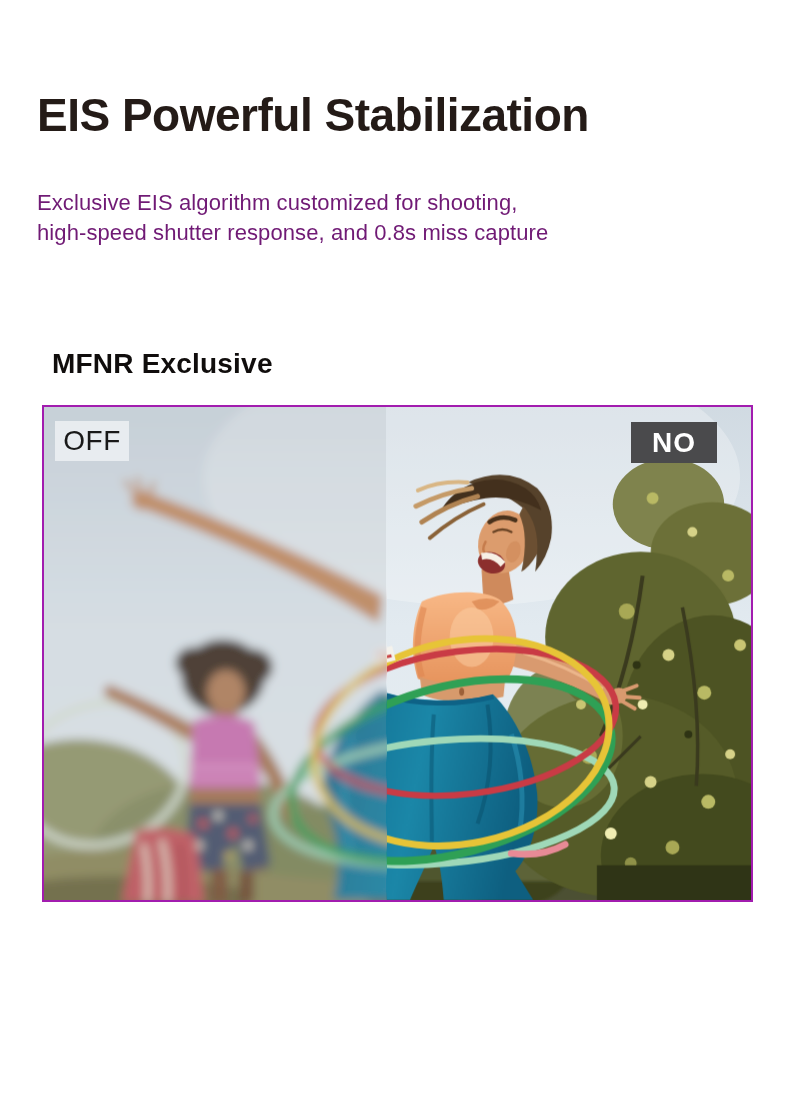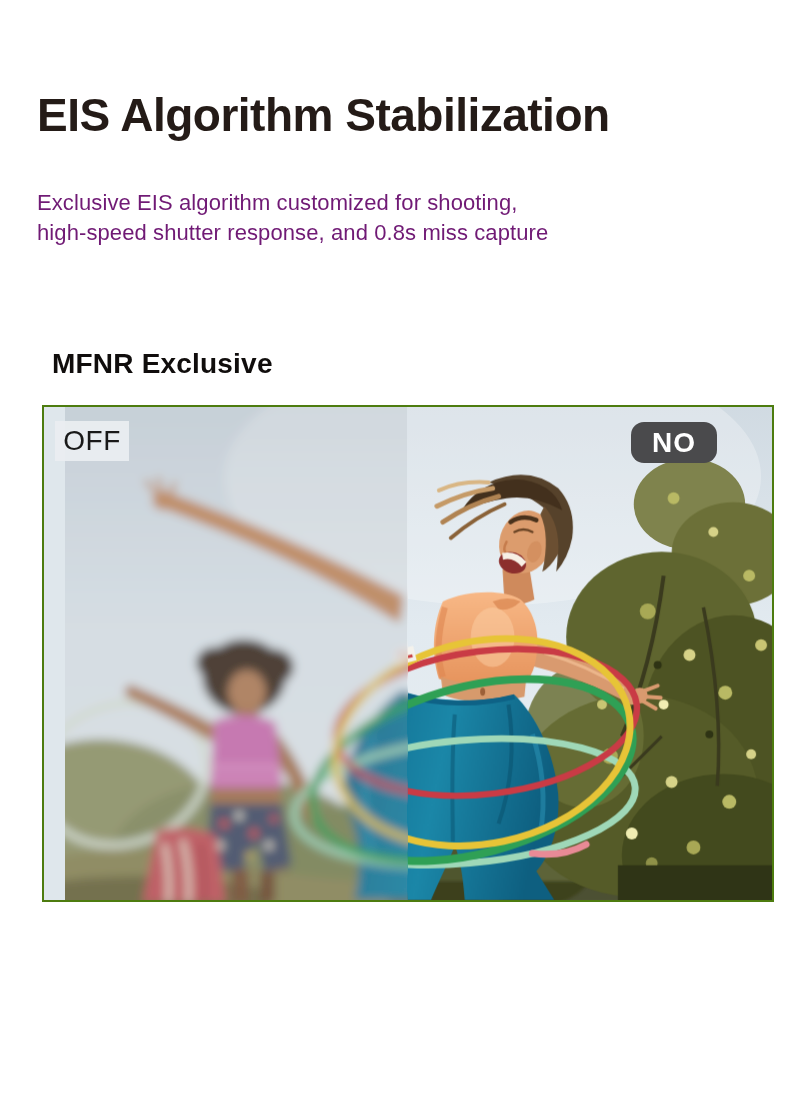--- a/index.html
+++ b/index.html
@@ -18,45 +18,44 @@
   .hero-desc span{display:block;}
 
   .section-heading{
     position:absolute;left:52px;top:348px;margin:0;
     font-size:28px;font-weight:bold;color:#100d0c;letter-spacing:0.2px;
   }
 
   .compare{
     position:absolute;left:42px;top:405px;margin:0;
     width:707px;height:493px;
-    border:2px solid #4d7c0f;
+    border:2px solid #a21caf;
     background:#dfe7ec;
-    padding-left:21px;
   }
   .compare svg{display:block;}
 
   .badge{
     position:absolute;display:flex;align-items:center;justify-content:center;
     font-size:28px;line-height:1;user-select:none;
   }
   .badge-off{
     left:11px;top:14px;width:74px;height:40px;
     background:rgba(234,238,241,0.92);color:#191919;font-weight:500;letter-spacing:0.5px;
   }
   .badge-no{
     left:587px;top:15px;width:86px;height:41px;
-    background:#4a4a4c;color:#ffffff;font-weight:bold;letter-spacing:1px;border-radius:13px;
+    background:#4a4a4c;color:#ffffff;font-weight:bold;letter-spacing:1px;
   }
 </style>
 </head>
 <body>
 
 <div class="page">
 
-  <h1 class="hero-title">EIS Algorithm Stabilization</h1>
+  <h1 class="hero-title">EIS Powerful Stabilization</h1>
 
   <p class="hero-desc">
     <span>Exclusive EIS algorithm customized for shooting,</span>
     <span>high-speed shutter response, and 0.8s miss capture</span>
   </p>
 
   <h2 class="section-heading">MFNR Exclusive</h2>
 
   <figure class="compare">
     <svg width="707" height="493" viewBox="0 0 711 497" preserveAspectRatio="none" role="img" xmlns="http://www.w3.org/2000/svg" aria-label="Comparison photo of a woman hula-hooping in a sunny park: left half blurred with MFNR off, right half sharp">

